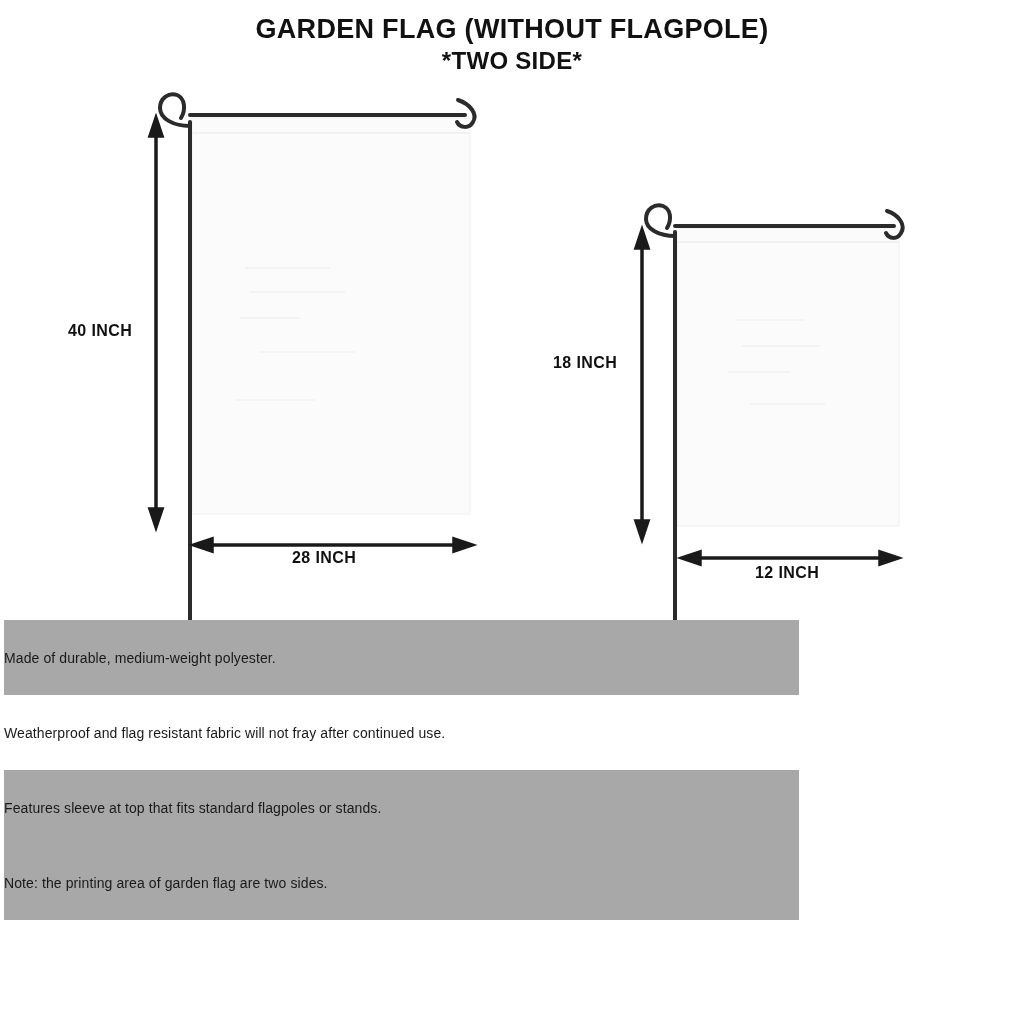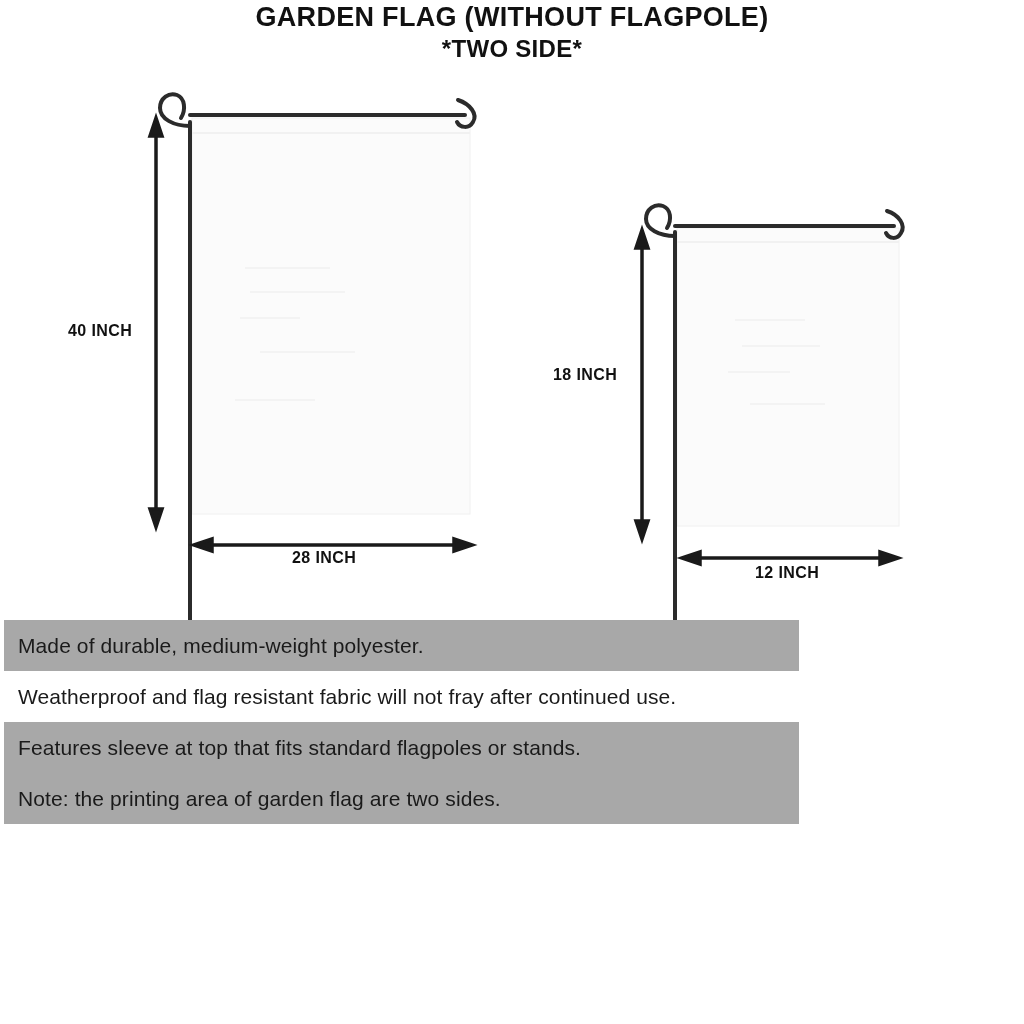--- a/index.html
+++ b/index.html
@@ -12,21 +12,21 @@
     height: 1024px;
     position: relative;
     font-family: "Liberation Sans", sans-serif;
     color: #111111;
     overflow: hidden;
   }
 
   
   #title-block {
     position: absolute;
-    top: 0;
+    top: 12px;
     left: 0;
     width: 1024px;
     text-align: center;
   }
   #title-line1 {
     font-size: 27px;
     font-weight: bold;
     letter-spacing: 0.3px;
     line-height: 34px;
     white-space: nowrap;
@@ -56,26 +56,25 @@
   }
 
   
   #spec-table {
     position: absolute;
     left: 4px;
     top: 620px;
     width: 795px;
   }
   .spec-row {
-    height: 51px;
+    height: 75px;
     display: flex;
     align-items: center;
-    padding-left: 14px;
     box-sizing: border-box;
-    font-size: 21px;
+    font-size: 14px;
     color: #1a1a1a;
     letter-spacing: 0.1px;
   }
   .spec-row.shaded { background: #a8a8a8; }
   .spec-row.plain  { background: #ffffff; }
 </style>
 </head>
 <body>
 
 <div id="title-block">
@@ -139,21 +138,21 @@
 
   <g stroke="#1a1a1a" stroke-width="3.5" fill="#1a1a1a">
     <line x1="694" y1="558" x2="886" y2="558"></line>
     <polygon points="682,558 700,552 700,564"></polygon>
     <polygon points="898,558 880,552 880,564"></polygon>
   </g>
 </svg>
 
 <div class="dim-label" style="left:68px; top:322px;">40 INCH</div>
 <div class="dim-label" style="left:292px; top:549px;">28 INCH</div>
-<div class="dim-label" style="left:553px; top:354px;margin-top:12px;">18 INCH</div>
+<div class="dim-label" style="left:553px; top:354px;">18 INCH</div>
 <div class="dim-label" style="left:755px; top:564px;">12 INCH</div>
 
 <div id="spec-table">
   <div class="spec-row shaded">
     <span>Made of durable, medium-weight polyester.</span>
   </div>
   <div class="spec-row plain">
     <span>Weatherproof and flag resistant fabric will not fray after continued use.</span>
   </div>
   <div class="spec-row shaded">

